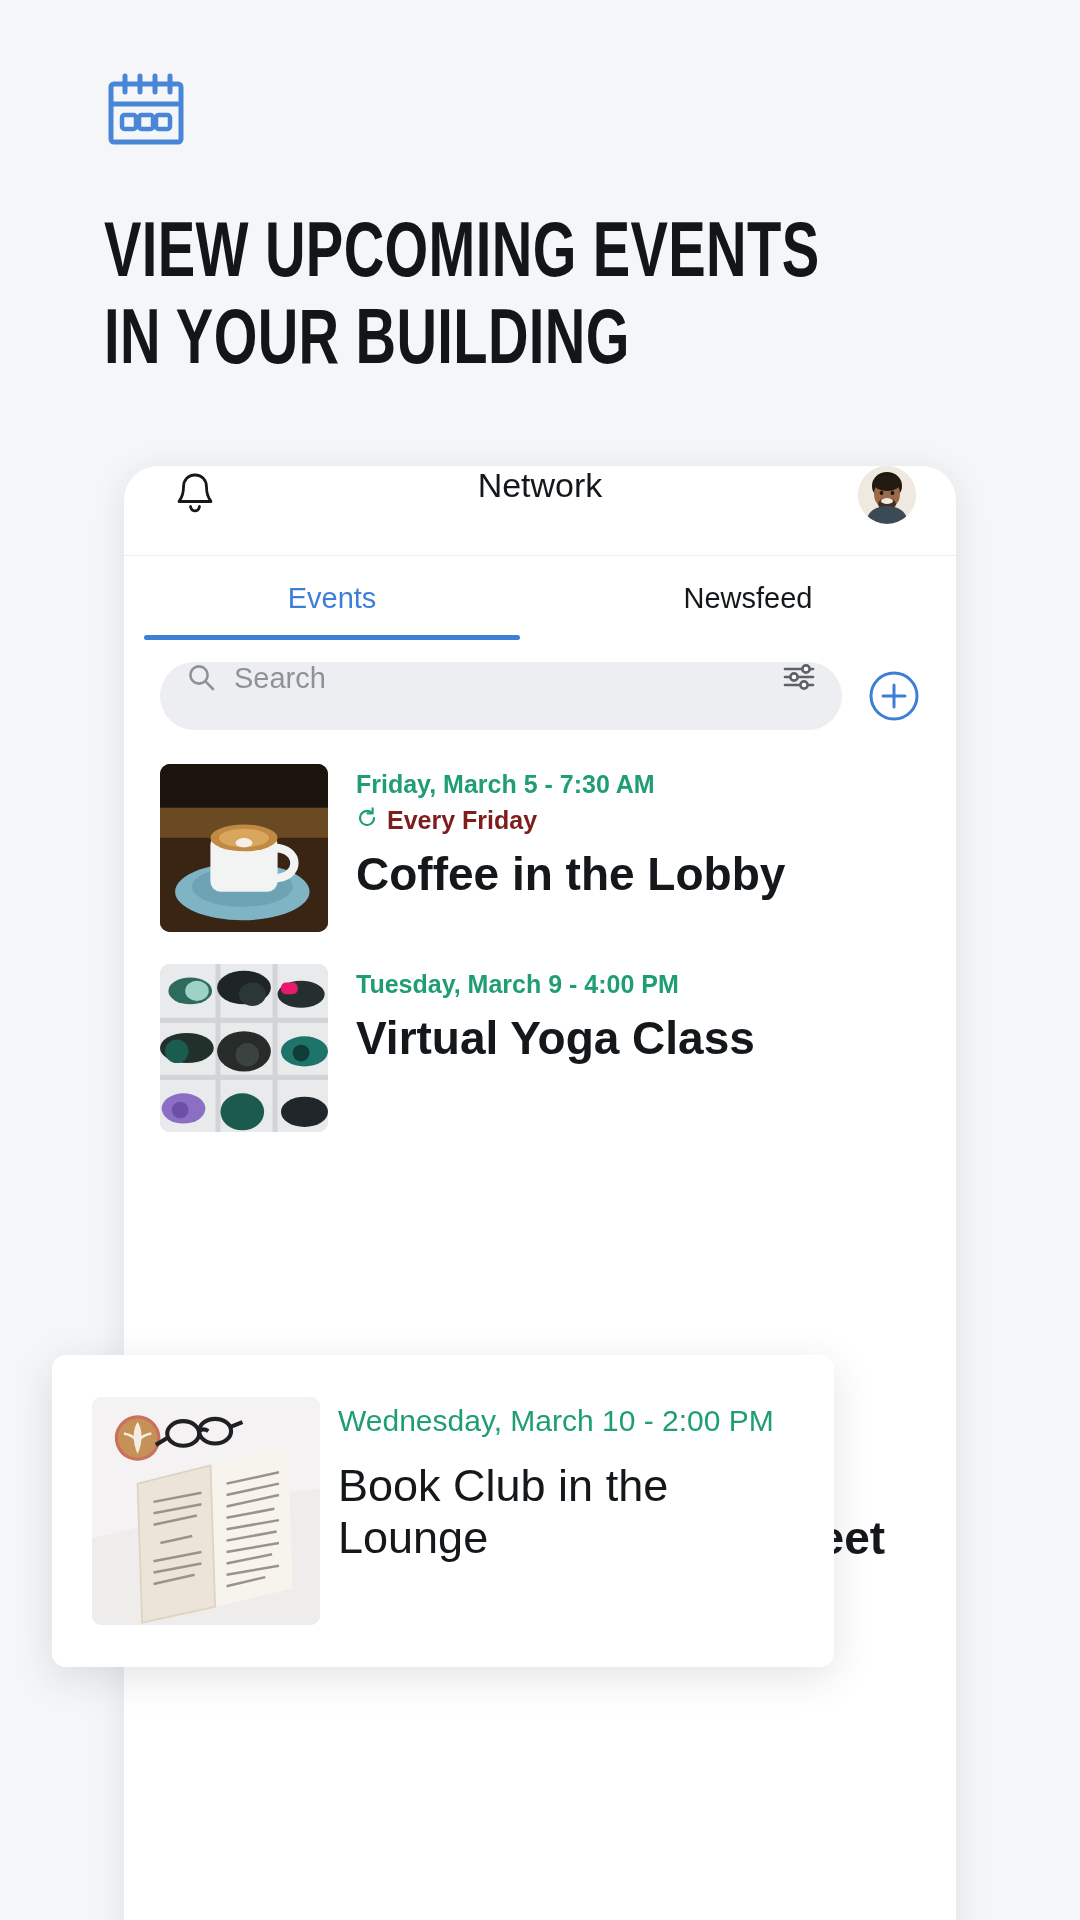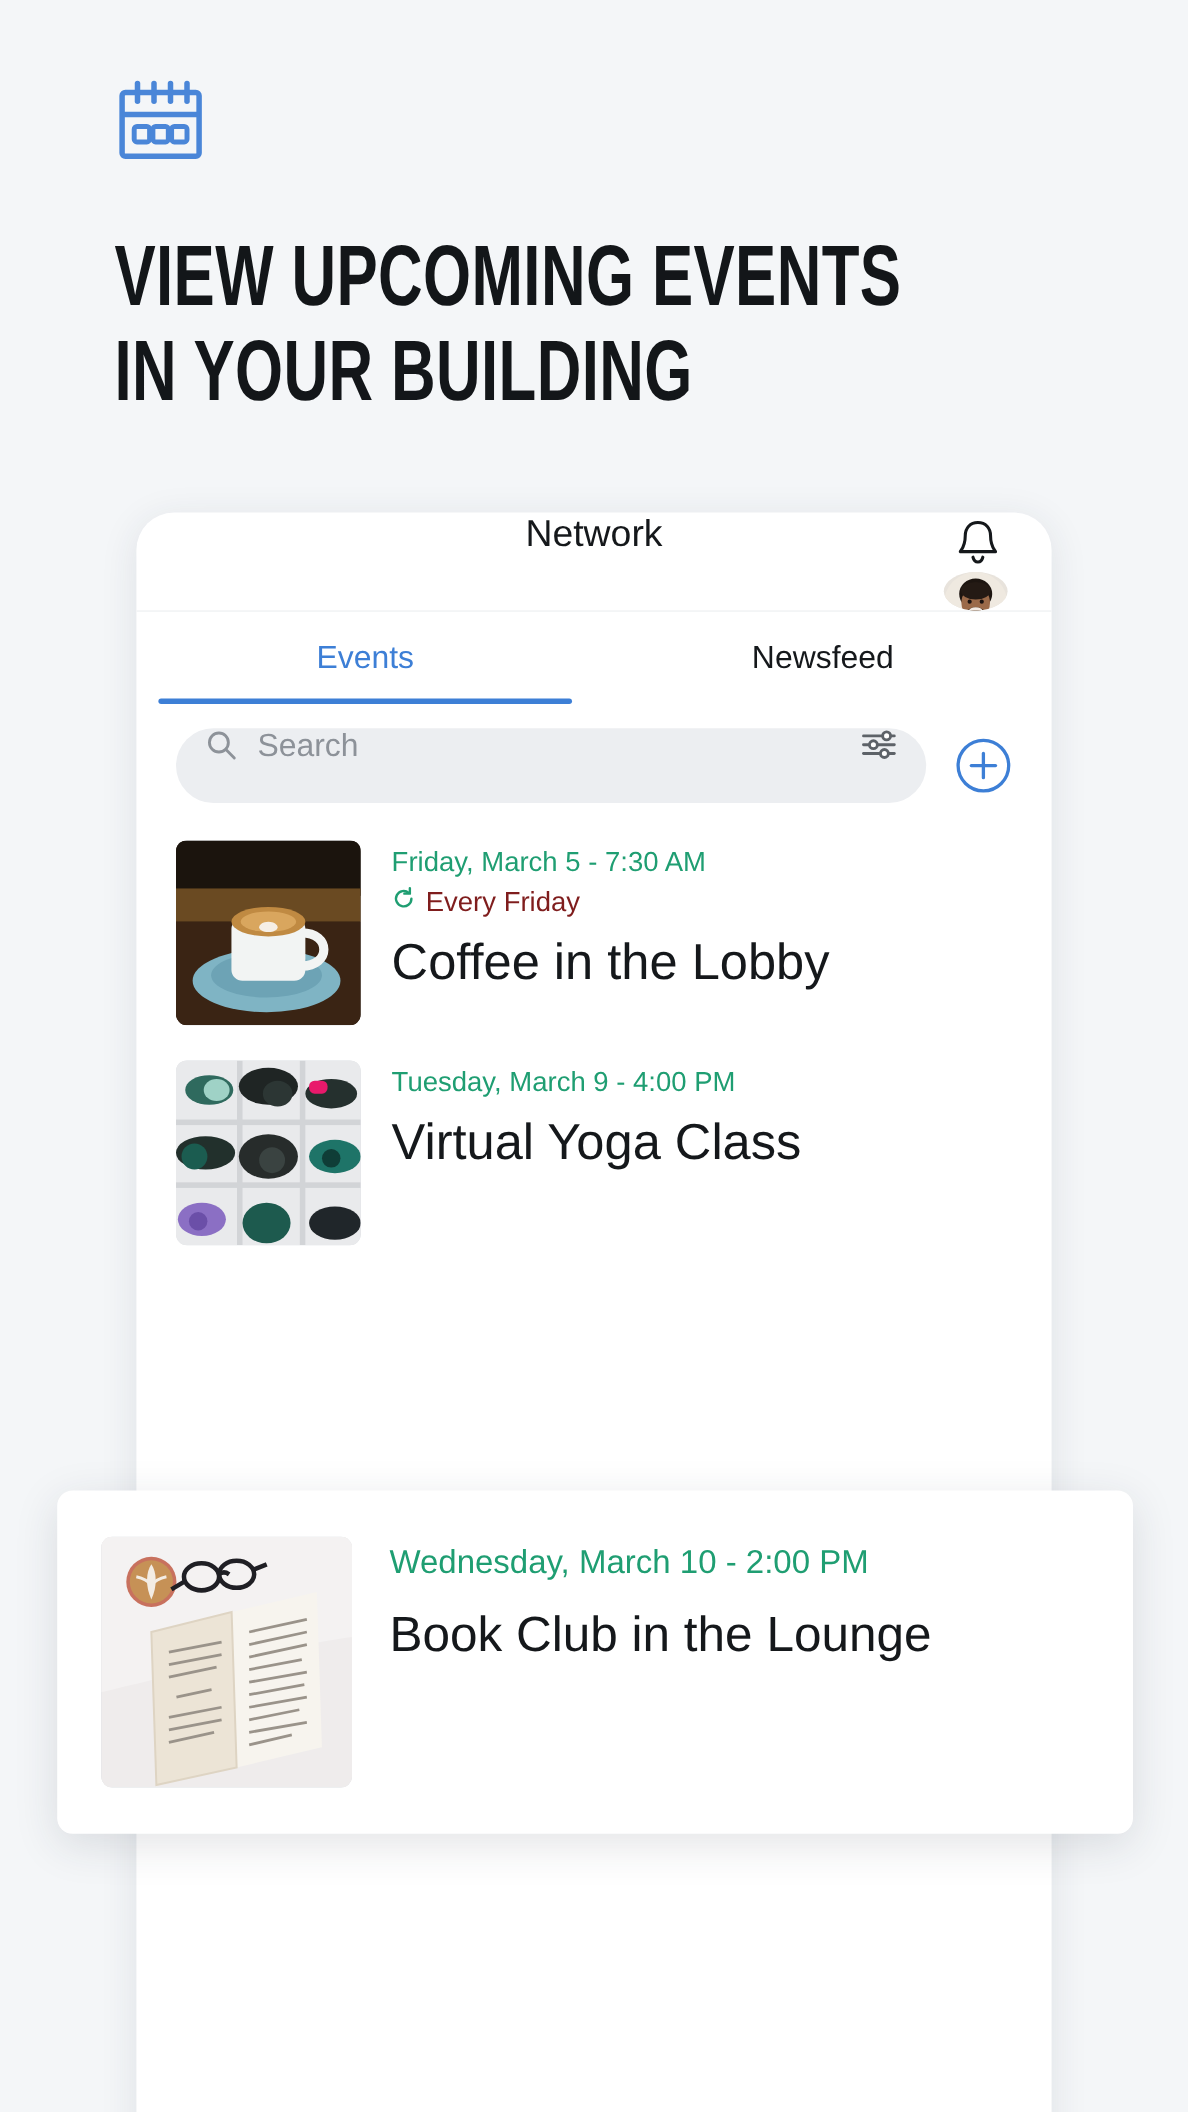--- a/index.html
+++ b/index.html
@@ -96,25 +96,24 @@
     position: absolute; right: -6px; top: 6px;
     width: 3px; height: 8px;
     background: #15181b; border-radius: 0 2px 2px 0;
   }
   .battery .lvl { height: 100%; background: #15181b; border-radius: 2px; width: 70%; }
 
   
   .navbar {
     height: 90px;
     display: flex;
-    align-items: flex-end;
+    align-items: flex-start;
     padding: 0 40px 0 44px;
     border-bottom: 1px solid #eceef0;
     position: relative;
-    flex-direction: column;
   }
 
   .nav-title {
     position: absolute;
     left: 0; right: 0;
     text-align: center;
     font-size: 34px;
     font-weight: 400;
     color: #15181b;
   }
@@ -172,21 +171,21 @@
 
   .search-placeholder {
     flex: 1;
     font-size: 29px;
     color: #8d9299;
   }
 
   .plus-btn { width: 52px; height: 52px; flex-shrink: 0; }
 
   
-  .events { padding: 0 0 0 36px; }
+  .events { padding: 0 0 0 36px; font-weight: bold; }
 
   .event {
     display: flex;
     gap: 28px;
     padding: 16px 0 16px 0;
     min-height: 186px;
   }
 
   .thumb {
     width: 168px; height: 168px;
@@ -220,26 +219,26 @@
     font-size: 46px;
     color: #15181b;
     margin-top: 9px;
   }
 
   
   .highlight-card {
     position: absolute;
     left: 52px;
     top: 1355px;
-    width: 978px;
+    width: 782px;
     background: #ffffff;
     border-radius: 14px;
     box-shadow: 0 10px 40px rgba(35, 45, 65, 0.13);
     display: flex;
-    gap: 34px;
+    gap: 18px;
     padding: 42px 40px;
     z-index: 5;
   }
 
   .highlight-card .thumb { width: 228px; height: 228px; border-radius: 10px; }
   .highlight-card .event-date { font-size: 30px; }
   .highlight-card .event-title { font-size: 45px; margin-top: 18px; }
 
   
   .event-spacer { height: 300px; }

